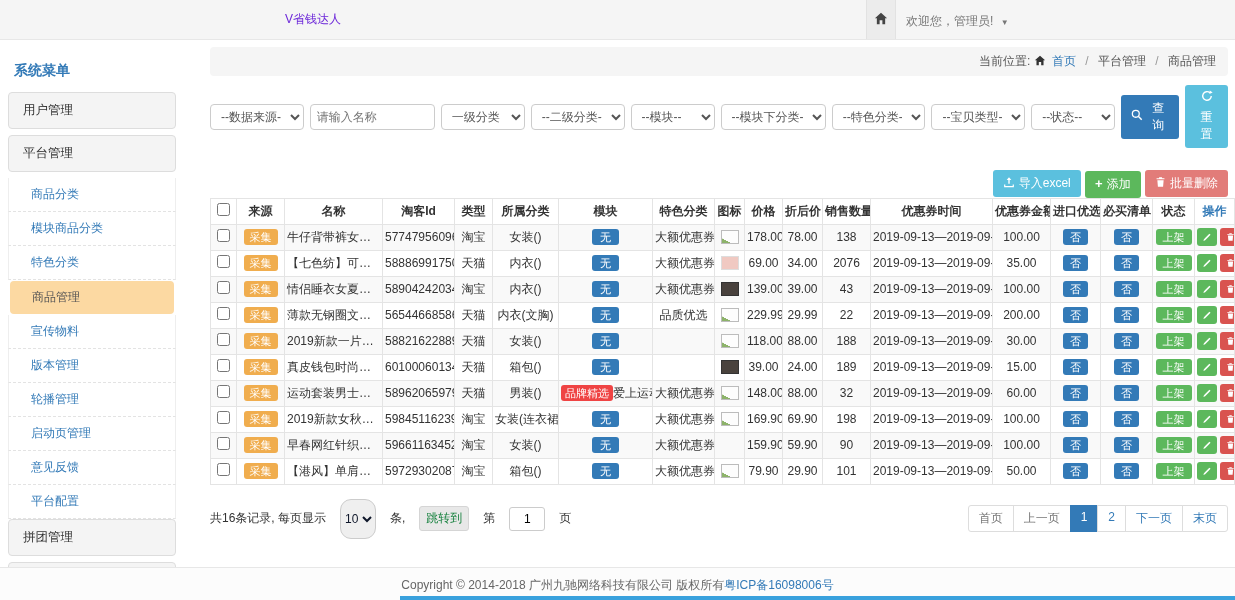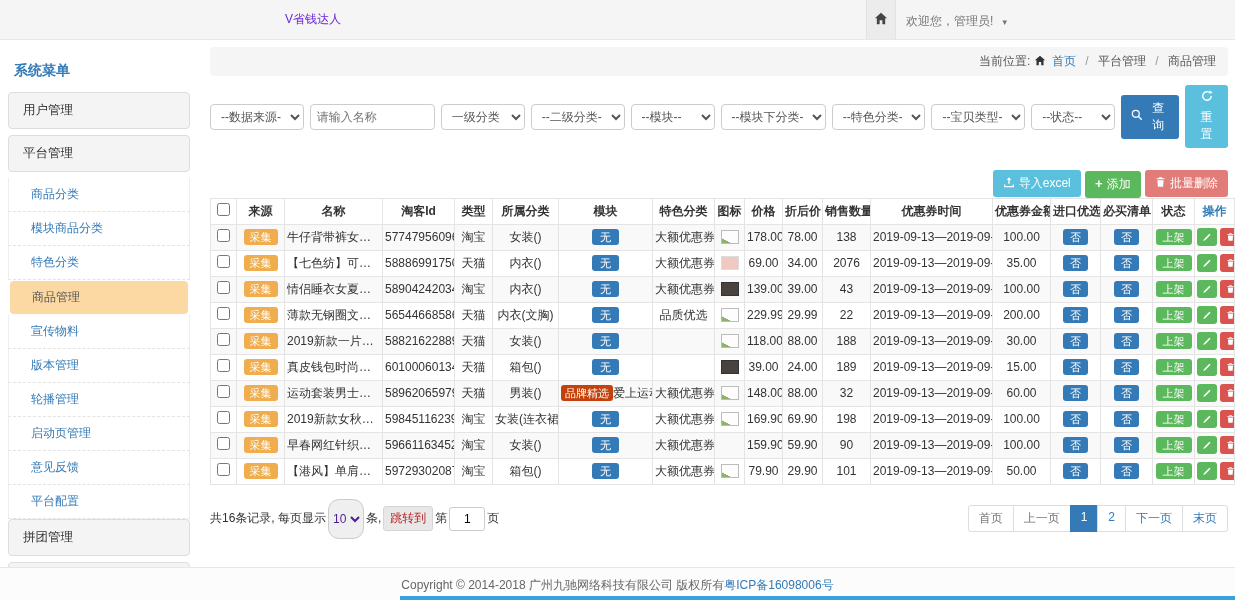--- a/index.html
+++ b/index.html
@@ -7,21 +7,21 @@
   .page { position:relative; width:1235px; height:600px; overflow:hidden; background:#fff; }
 
   
   .topbar { position:absolute; top:0; left:0; right:0; height:40px; background:#f5f5f5; border-bottom:1px solid #e7e7e7; }
   .brand { position:absolute; left:245px; top:11px; font-size:12px; color:#6d28d9;margin-left:40px; }
   .home-box { position:absolute; left:866px; top:0; width:30px; height:39px; background:#ececec; border-left:1px solid #e2e2e2; border-right:1px solid #e2e2e2; display:flex; align-items:center; justify-content:center; cursor:pointer; }
   .welcome { position:absolute; left:906px; top:13px; color:#777; cursor:pointer; }
   .welcome .caret { font-size:8px; color:#777; margin-left:4px; }
 
   
-  .sidebar { position:absolute; left:8px; top:52px; width:182px; height:515px; overflow:hidden; }
+  .sidebar { position:absolute; left:8px; top:52px; width:168px; height:515px; overflow:hidden; }
   .side-title { color:#337ab7; font-weight:bold; font-size:14px; margin:10px 0 12px 6px; }
   .side-item { cursor:pointer; }
   .side-item[data-type="group"], .side-item[data-type="group-clipped"] {
     background:#f4f4f4; border:1px solid #ddd; border-radius:4px; padding:9px 14px; margin-bottom:6px; color:#333; font-size:12.5px;
   }
   .side-item[data-type="sub"] { background:#fff; border-left:1px solid #eee; border-right:1px solid #eee; border-bottom:1px dashed #e3e3e3; padding:8px 14px 8px 22px; color:#337ab7; }
   .side-item[data-type="sub-active"] { background:#fcd9a2; border-radius:4px; padding:8px 14px 8px 22px; color:#555; margin:1px 2px; }
 
   
   .main { position:absolute; left:210px; top:47px; width:1018px; }
@@ -48,37 +48,37 @@
   table { width:100%; border-collapse:collapse; table-layout:fixed; }
   th, td { border:1px solid #e4e4e4; text-align:center; padding:3px 2px; height:26px; overflow:hidden; white-space:nowrap; }
   th { font-weight:bold; color:#333; background:#fff; }
   th:last-child { color:#337ab7; }
   tbody tr:nth-child(odd) { background:#f9f9f9; }
   td.name-cell { text-overflow:ellipsis; }
 
   .badge-src { background:#f0ad4e; color:#fff; border-radius:3px; padding:2px 6px; font-size:11px; }
   .module-badge { color:#fff; border-radius:3px; padding:2px 8px; font-size:11px; }
   .module-badge[data-kind="none"] { background:#337ab7; }
-  .module-badge[data-kind="brand"] { background:#c2410c; padding:2px 4px; }
+  .module-badge[data-kind="brand"] { background:#ef4444; padding:2px 4px; }
   .module-text { color:#333; }
   .btn-no { background:#337ab7; color:#fff; border-radius:3px; padding:2px 7px; font-size:11px; cursor:pointer; }
   .btn-status { background:#5cb85c; color:#fff; border-radius:3px; padding:2px 7px; font-size:11px; cursor:pointer; }
   .op-btn { display:inline-flex; align-items:center; justify-content:center; width:20px; height:18px; border-radius:3px; cursor:pointer; vertical-align:middle; }
   .op-edit { background:#5cb85c; margin-right:3px; }
   .op-del { background:#d9534f; }
 
   .row-icon { display:inline-block; width:18px; height:14px; vertical-align:middle; }
   .row-icon[data-icon="ph"] { border:1px solid #bcbcbc; background:linear-gradient(to top right,#8db36a 0 30%,rgba(0,0,0,0) 31%) left bottom/100% 70% no-repeat,#fdfdfd; }
   .row-icon[data-icon="pink"] { background:#f0c9c2; border:1px solid #ddd; }
   .row-icon[data-icon="dark"] { background:#49423d; border:1px solid #333; }
 
   .pagination-bar { margin-top:14px; display:flex; align-items:center; }
-  .pg-left { display:flex; align-items:center; gap:2px; color:#333; }
-  .pg-left select { height:40px; border:1px solid #ccc; border-radius:11px; font-family:inherit; font-size:12px; color:#4c1d95; }
-  .jump-chip { background:#e8e8e8; border:1px solid #d5d5d5; border-radius:3px; padding:3px 6px; color:#b91c1c; cursor:pointer; }
+  .pg-left { display:flex; align-items:center; gap:14px; color:#333; }
+  .pg-left select { height:40px; border:1px solid #ccc; border-radius:11px; font-family:inherit; font-size:12px; color:#0f172a; }
+  .jump-chip { background:#e8e8e8; border:1px solid #d5d5d5; border-radius:3px; padding:3px 6px; color:#15803d; cursor:pointer; }
   .page-input { width:36px; height:24px; border:1px solid #ccc; border-radius:3px; text-align:center; font-family:inherit; font-size:12px; }
   .pager { margin-left:auto; display:flex; }
   .pager a { border:1px solid #ddd; background:#fff; color:#337ab7; padding:4px 10px; margin-left:-1px; cursor:pointer; text-decoration:none; }
   .pager a:first-child { border-radius:3px 0 0 3px; }
   .pager a:last-child { border-radius:0 3px 3px 0; }
   .pager a[data-active="true"] { background:#337ab7; border-color:#337ab7; color:#fff; }
   .pager a[data-muted="true"] { color:#777; }
 
   
   .footer { position:absolute; left:0; right:0; top:567px; height:33px; border-top:1px solid #e7e7e7; background:#fcfcfc; text-align:center; padding-top:9px; color:#666; }

